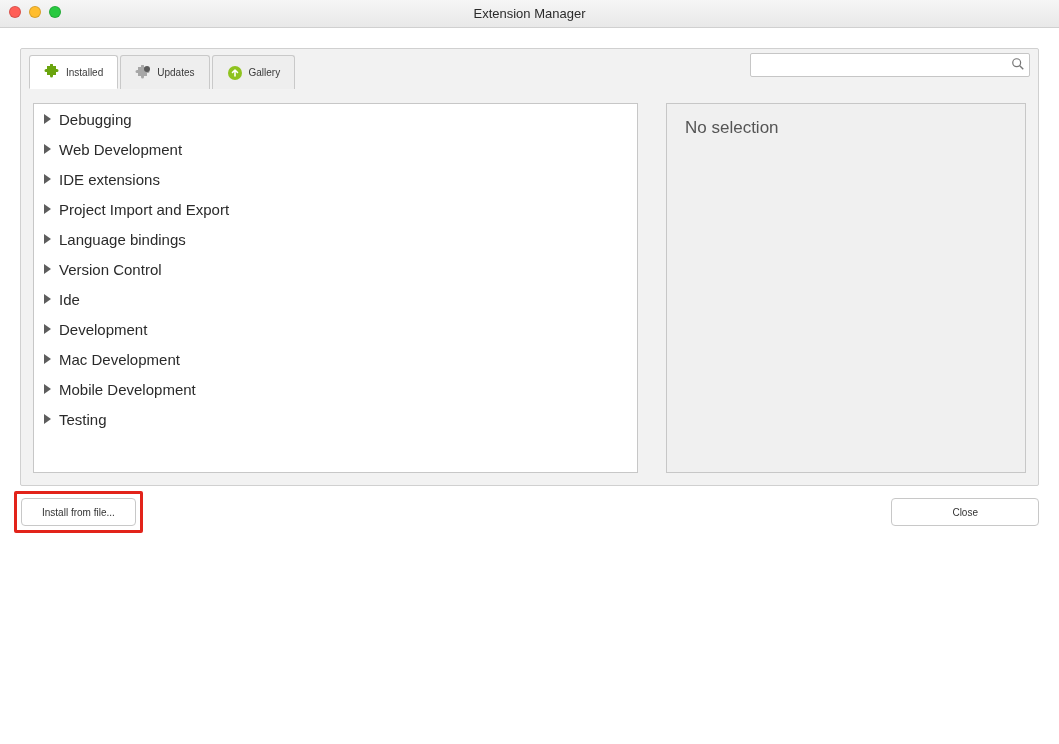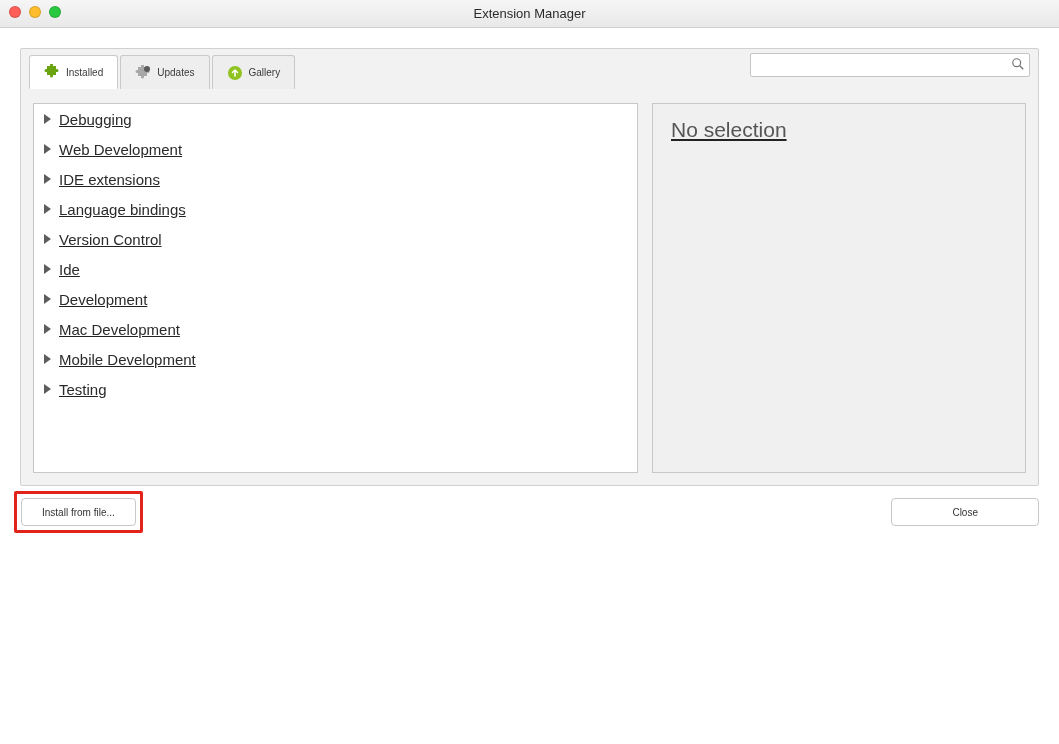--- a/index.html
+++ b/index.html
@@ -110,36 +110,35 @@
     background: transparent;
   }
   .search-icon { color: #666; font-size: 14px; line-height: 1; }
 
   
   .panels {
     position: absolute;
     left: 12px; right: 12px;
     top: 54px; bottom: 12px;
     display: flex;
-    gap: 14px;
-    text-decoration: underline;
+    gap: 28px;
   }
   .tree-panel {
     flex: 0 0 605px;
     background: #ffffff;
     border: 1px solid #c7c7c7;
     overflow: auto;
   }
   .detail-panel {
     flex: 1;
     background: #f0f0f0;
     border: 1px solid #c7c7c7;
     padding: 14px 18px;
     color: #555;
-    font-size: 21px;
+    font-size: 17px;
   }
 
   .tree-item {
     display: flex;
     align-items: center;
     height: 30px;
     padding-left: 6px;
     font-size: 15px;
     color: #2a2a2a;
     cursor: pointer;
@@ -248,20 +247,24 @@
         <div class="tree-item">
           <span class="disclosure"></span>
           <span>Web Development</span>
         </div>
         <div class="tree-item">
           <span class="disclosure"></span>
           <span>IDE extensions</span>
         </div>
         <div class="tree-item">
           <span class="disclosure"></span>
+          <span>Project Import and Export</span>
+        </div>
+        <div class="tree-item">
+          <span class="disclosure"></span>
           <span>Language bindings</span>
         </div>
         <div class="tree-item">
           <span class="disclosure"></span>
           <span>Version Control</span>
         </div>
         <div class="tree-item">
           <span class="disclosure"></span>
           <span>Ide</span>
         </div>

